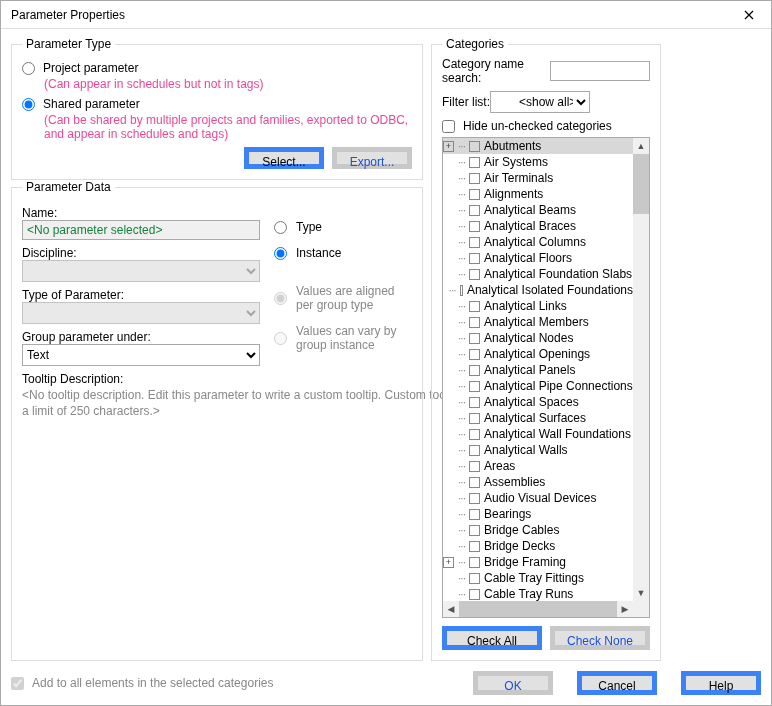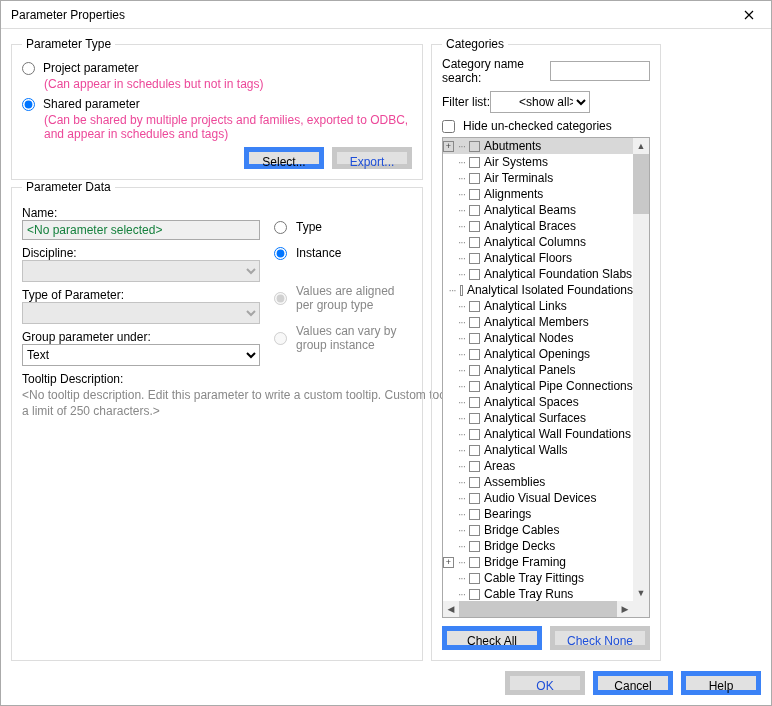--- a/index.html
+++ b/index.html
@@ -49,21 +49,21 @@
   .hscroll { position: absolute; left: 0; right: 16px; bottom: 0; height: 16px; background: #f0f0f0; display: flex; }
   .sarrow { width: 16px; height: 16px; display: flex; align-items: center; justify-content: center; color: #555; font-size: 9px; }
   .vthumb { width: 16px; height: 60px; background: #c8c8c8; }
   .hthumb { height: 16px; flex: 1; background: #c8c8c8; margin: 0 0px; }
   .scroll-corner { position: absolute; right: 0; bottom: 0; width: 16px; height: 16px; background: #f0f0f0; }
   .right-btns { display: flex; gap: 8px; margin-top: 8px; }
   .right-btns button { flex: 1; min-width: 0; height: 24px; }
   .footer { padding: 6px 10px 10px 10px; display: flex; align-items: center; }
   .footer-left { display: flex; align-items: center; gap: 4px; color: #888; }
   .footer-left input[type=checkbox] { accent-color: #888; }
-  .footer-btns { margin-left: auto; display: flex; gap: 8px; }
+  .footer-btns { margin-left: auto; display: flex; gap: 24px; }
   .footer-btns button { width: 80px; height: 24px; }
   input[type=radio], input[type=checkbox] { margin: 0 4px 0 0; }
   fieldset.categories { display: flex; flex: 1; padding-bottom: 10px; }
 </style>
 </head>
 <body>
 
 <div class="titlebar">
   <div class="title">Parameter Properties</div>
   <div class="close-btn">
@@ -339,18 +339,22 @@
         <div class="right-btns">
           <button>Check All</button>
           <button class="disabled" disabled="">Check None</button>
         </div>
       </div>
     </fieldset>
   </div>
 </div>
 
 <div class="footer">
+  <div class="footer-left">
+    <input type="checkbox" checked="" disabled="" style="">
+    <span>Add to all elements in the selected categories</span>
+  </div>
   <div class="footer-btns">
     <button class="disabled" disabled="">OK</button>
     <button>Cancel</button>
     <button>Help</button>
   </div>
 </div>
 
 </body></html>

